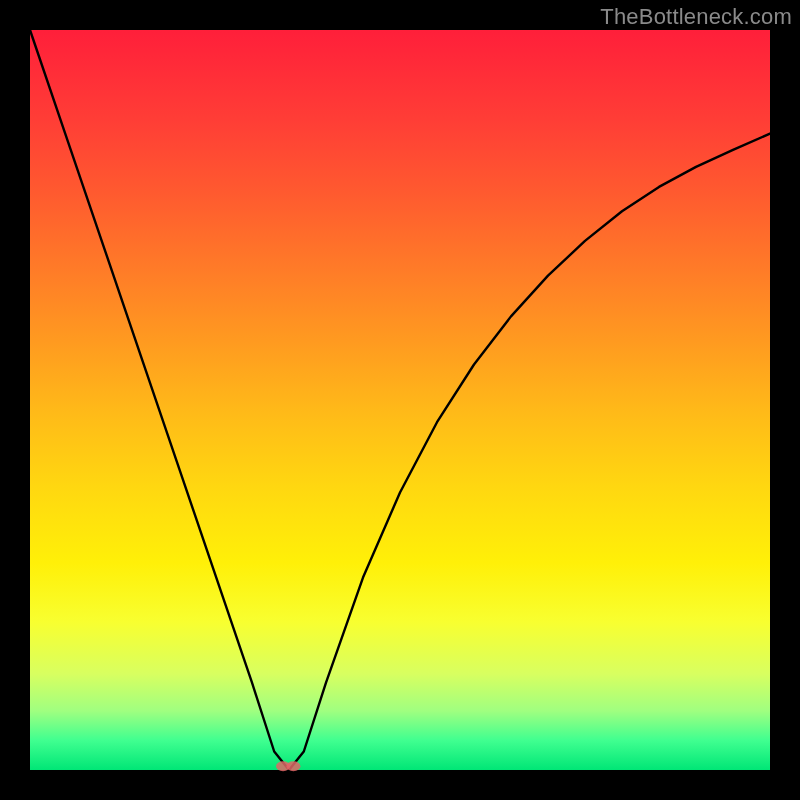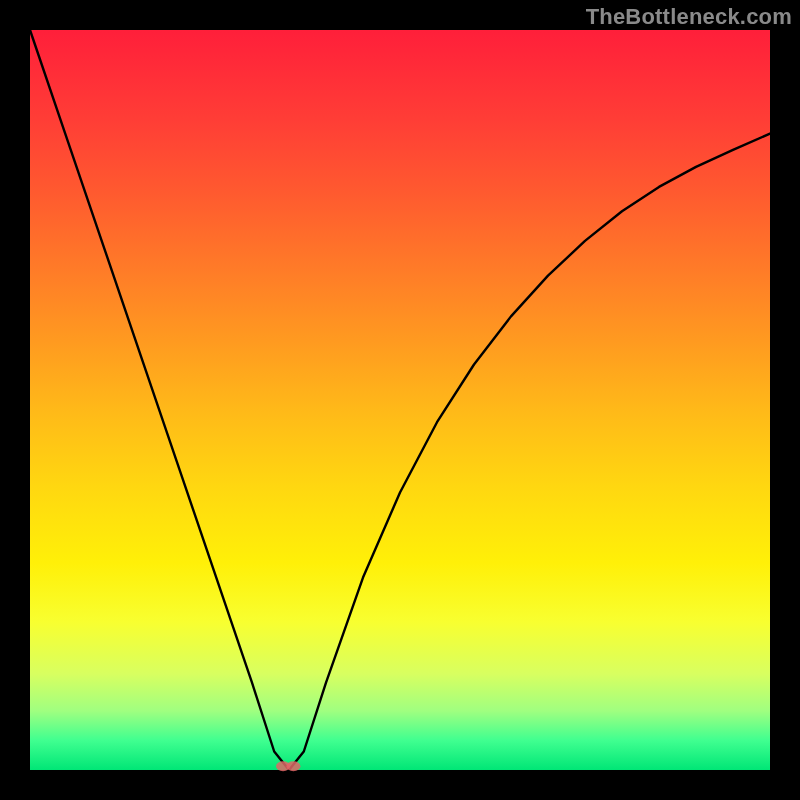--- a/index.html
+++ b/index.html
@@ -47,21 +47,21 @@
     width: 740px;
     height: 740px;
     overflow: visible;
   }
   .watermark {
     position: absolute;
     top: 4px;
     right: 8px;
     color: #8a8a8a;
     font-size: 22px;
-    font-weight: 700;
+    font-weight: 400;
     letter-spacing: 0.2px;
     user-select: none;
   }
 </style>
 </head>
 <body>
 
 <div class="frame">
 
   <div class="plot-area">

